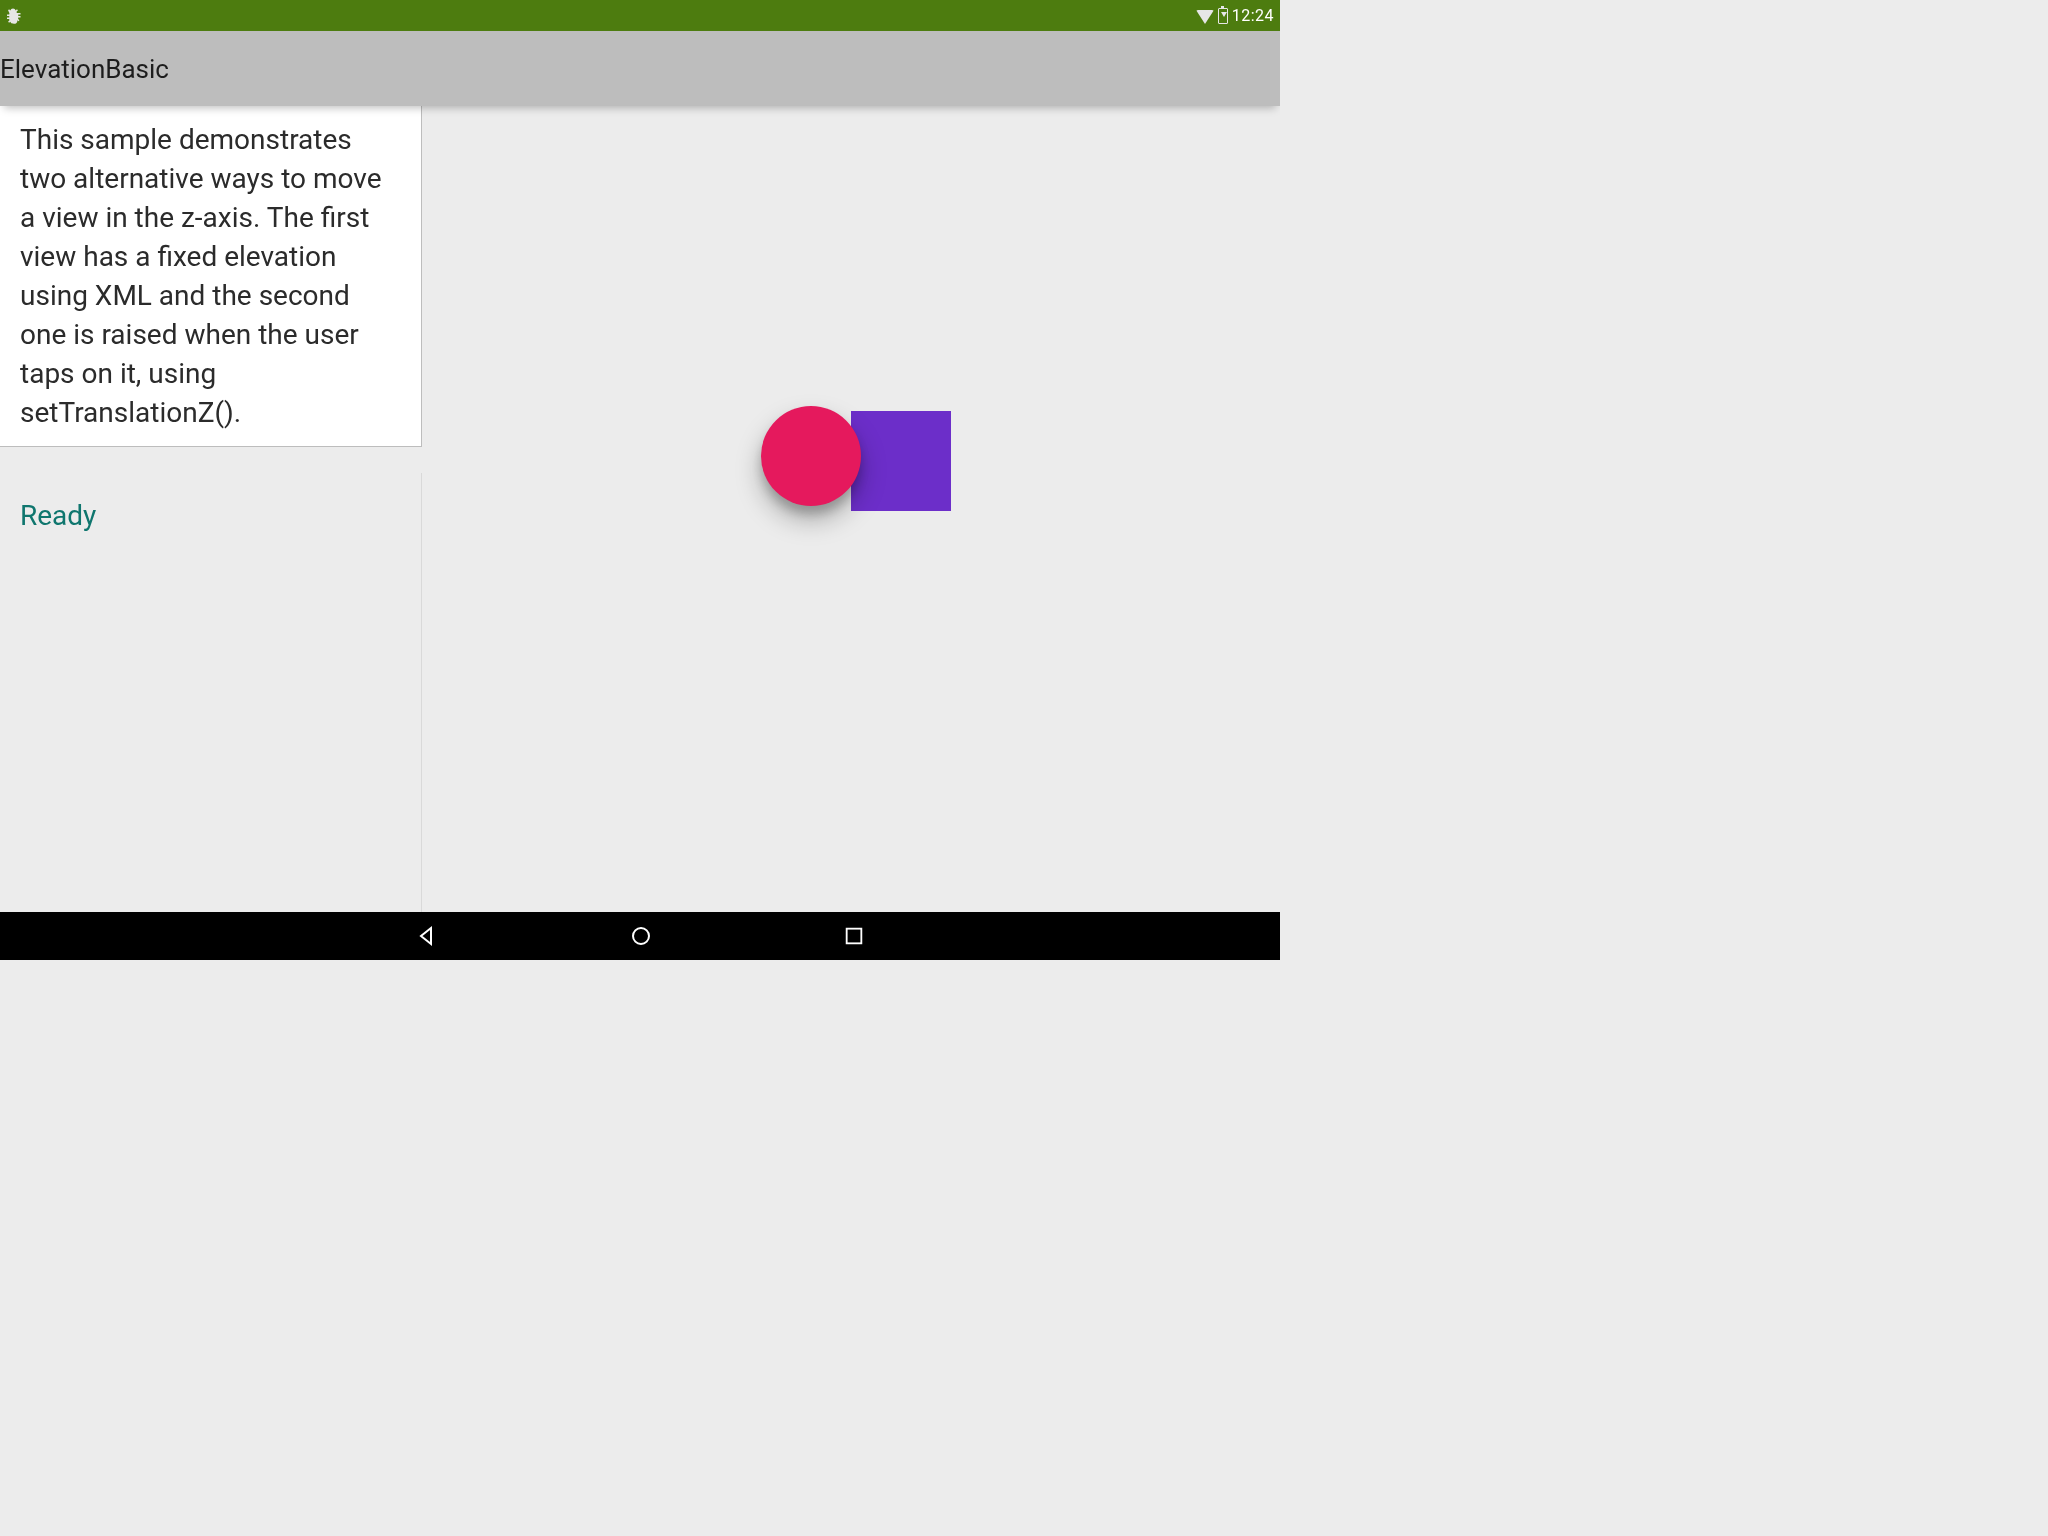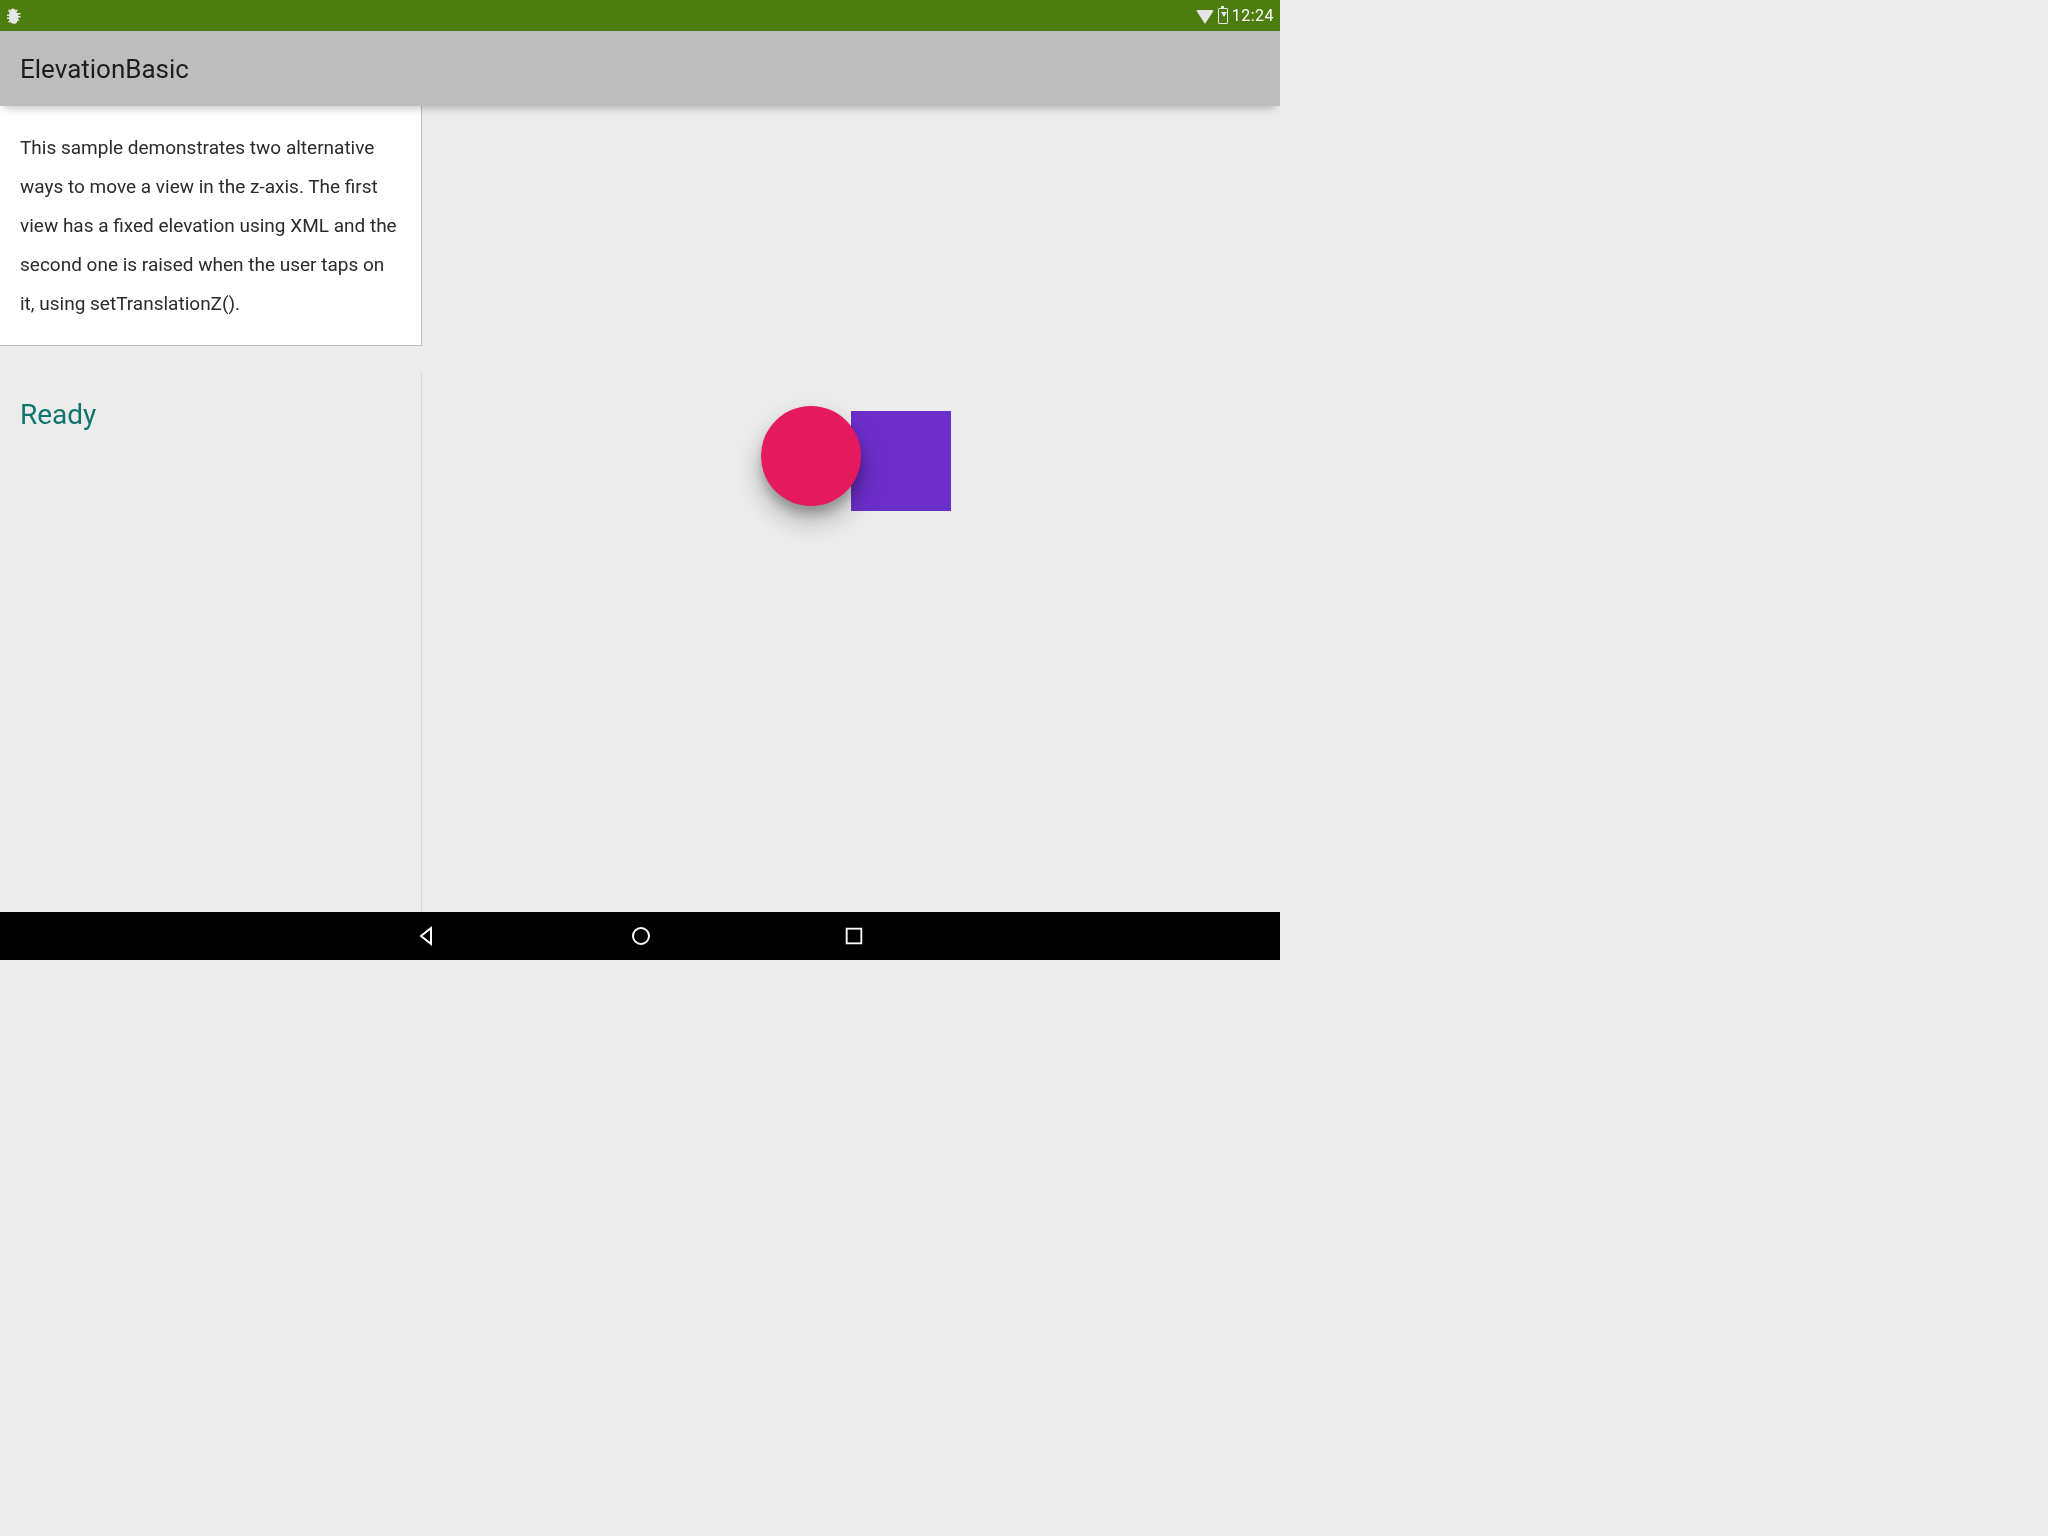--- a/index.html
+++ b/index.html
@@ -25,21 +25,20 @@
   .battery-icon::before { content:""; position:absolute; top:-3px; left:2px; width:3px; height:2px; background:#e6e6e6; }
   .battery-icon::after { content:""; position:absolute; top:3px; left:2px; width:0; height:0; border-left:3px solid transparent; border-right:3px solid transparent; border-top:5px solid #e6e6e6; }
   .clock { font-weight:400; letter-spacing:0.5px; }
 
   
   .app-bar {
     height: 75px;
     background: #bdbdbd;
     display: flex;
     align-items: center;
-    padding-left: 20px;
     box-shadow: 0 6px 8px -4px rgba(0,0,0,0.25);
     position: relative;
     z-index: 5;
   }
   .app-title { font-size: 26px; color: #1d1d1d; font-weight:400; }
 
   
   .content {
     display: flex;
     height: 806px; 
@@ -50,22 +49,22 @@
     width: 422px;
     flex-shrink: 0;
     display: flex;
     flex-direction: column;
   }
 
   .description-card {
     background: #ffffff;
     border: 1px solid #bdbdbd;
     margin: 0;
-    padding: 22px 20px;
-    font-size: 19px;
+    padding: 14px 20px;
+    font-size: 28px;
     line-height: 39px;
     color: #2b2b2b;
     border-top: none;
     border-left: none;
   }
 
   .log-area {
     padding: 26px 20px;
     font-size: 28px;
     color: #0f766e;

